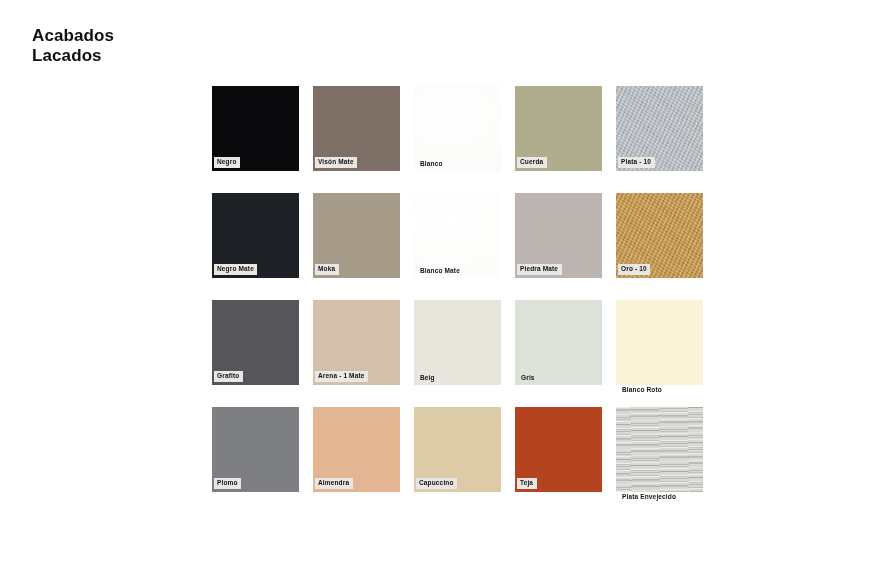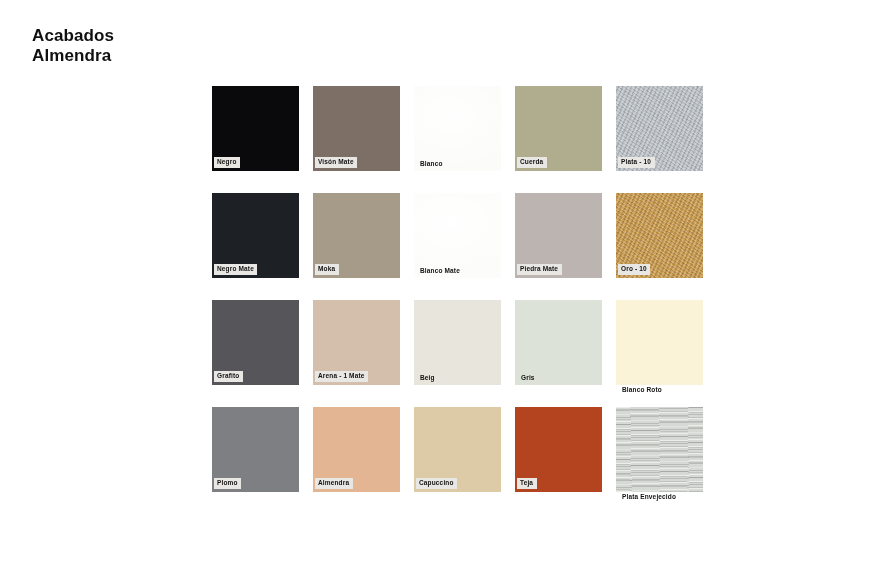--- a/index.html
+++ b/index.html
@@ -127,21 +127,21 @@
   .swatch-cell.label-below .swatch-label {
     background: transparent;
     left: 3px;
     bottom: -11px;
   }
 </style>
 </head>
 <body>
 
 <div id="page-title">Acabados
-Almendra</div>
+Lacados</div>
 
 <div id="swatch-grid">
     <div class="swatch-cell">
       <div class="swatch-chip" style="background-color: rgb(10, 10, 12);"></div>
       <div class="swatch-label">Negro</div>
     </div>
     <div class="swatch-cell">
       <div class="swatch-chip" style="background-color: rgb(125, 110, 102);"></div>
       <div class="swatch-label">Visón Mate</div>
     </div>

